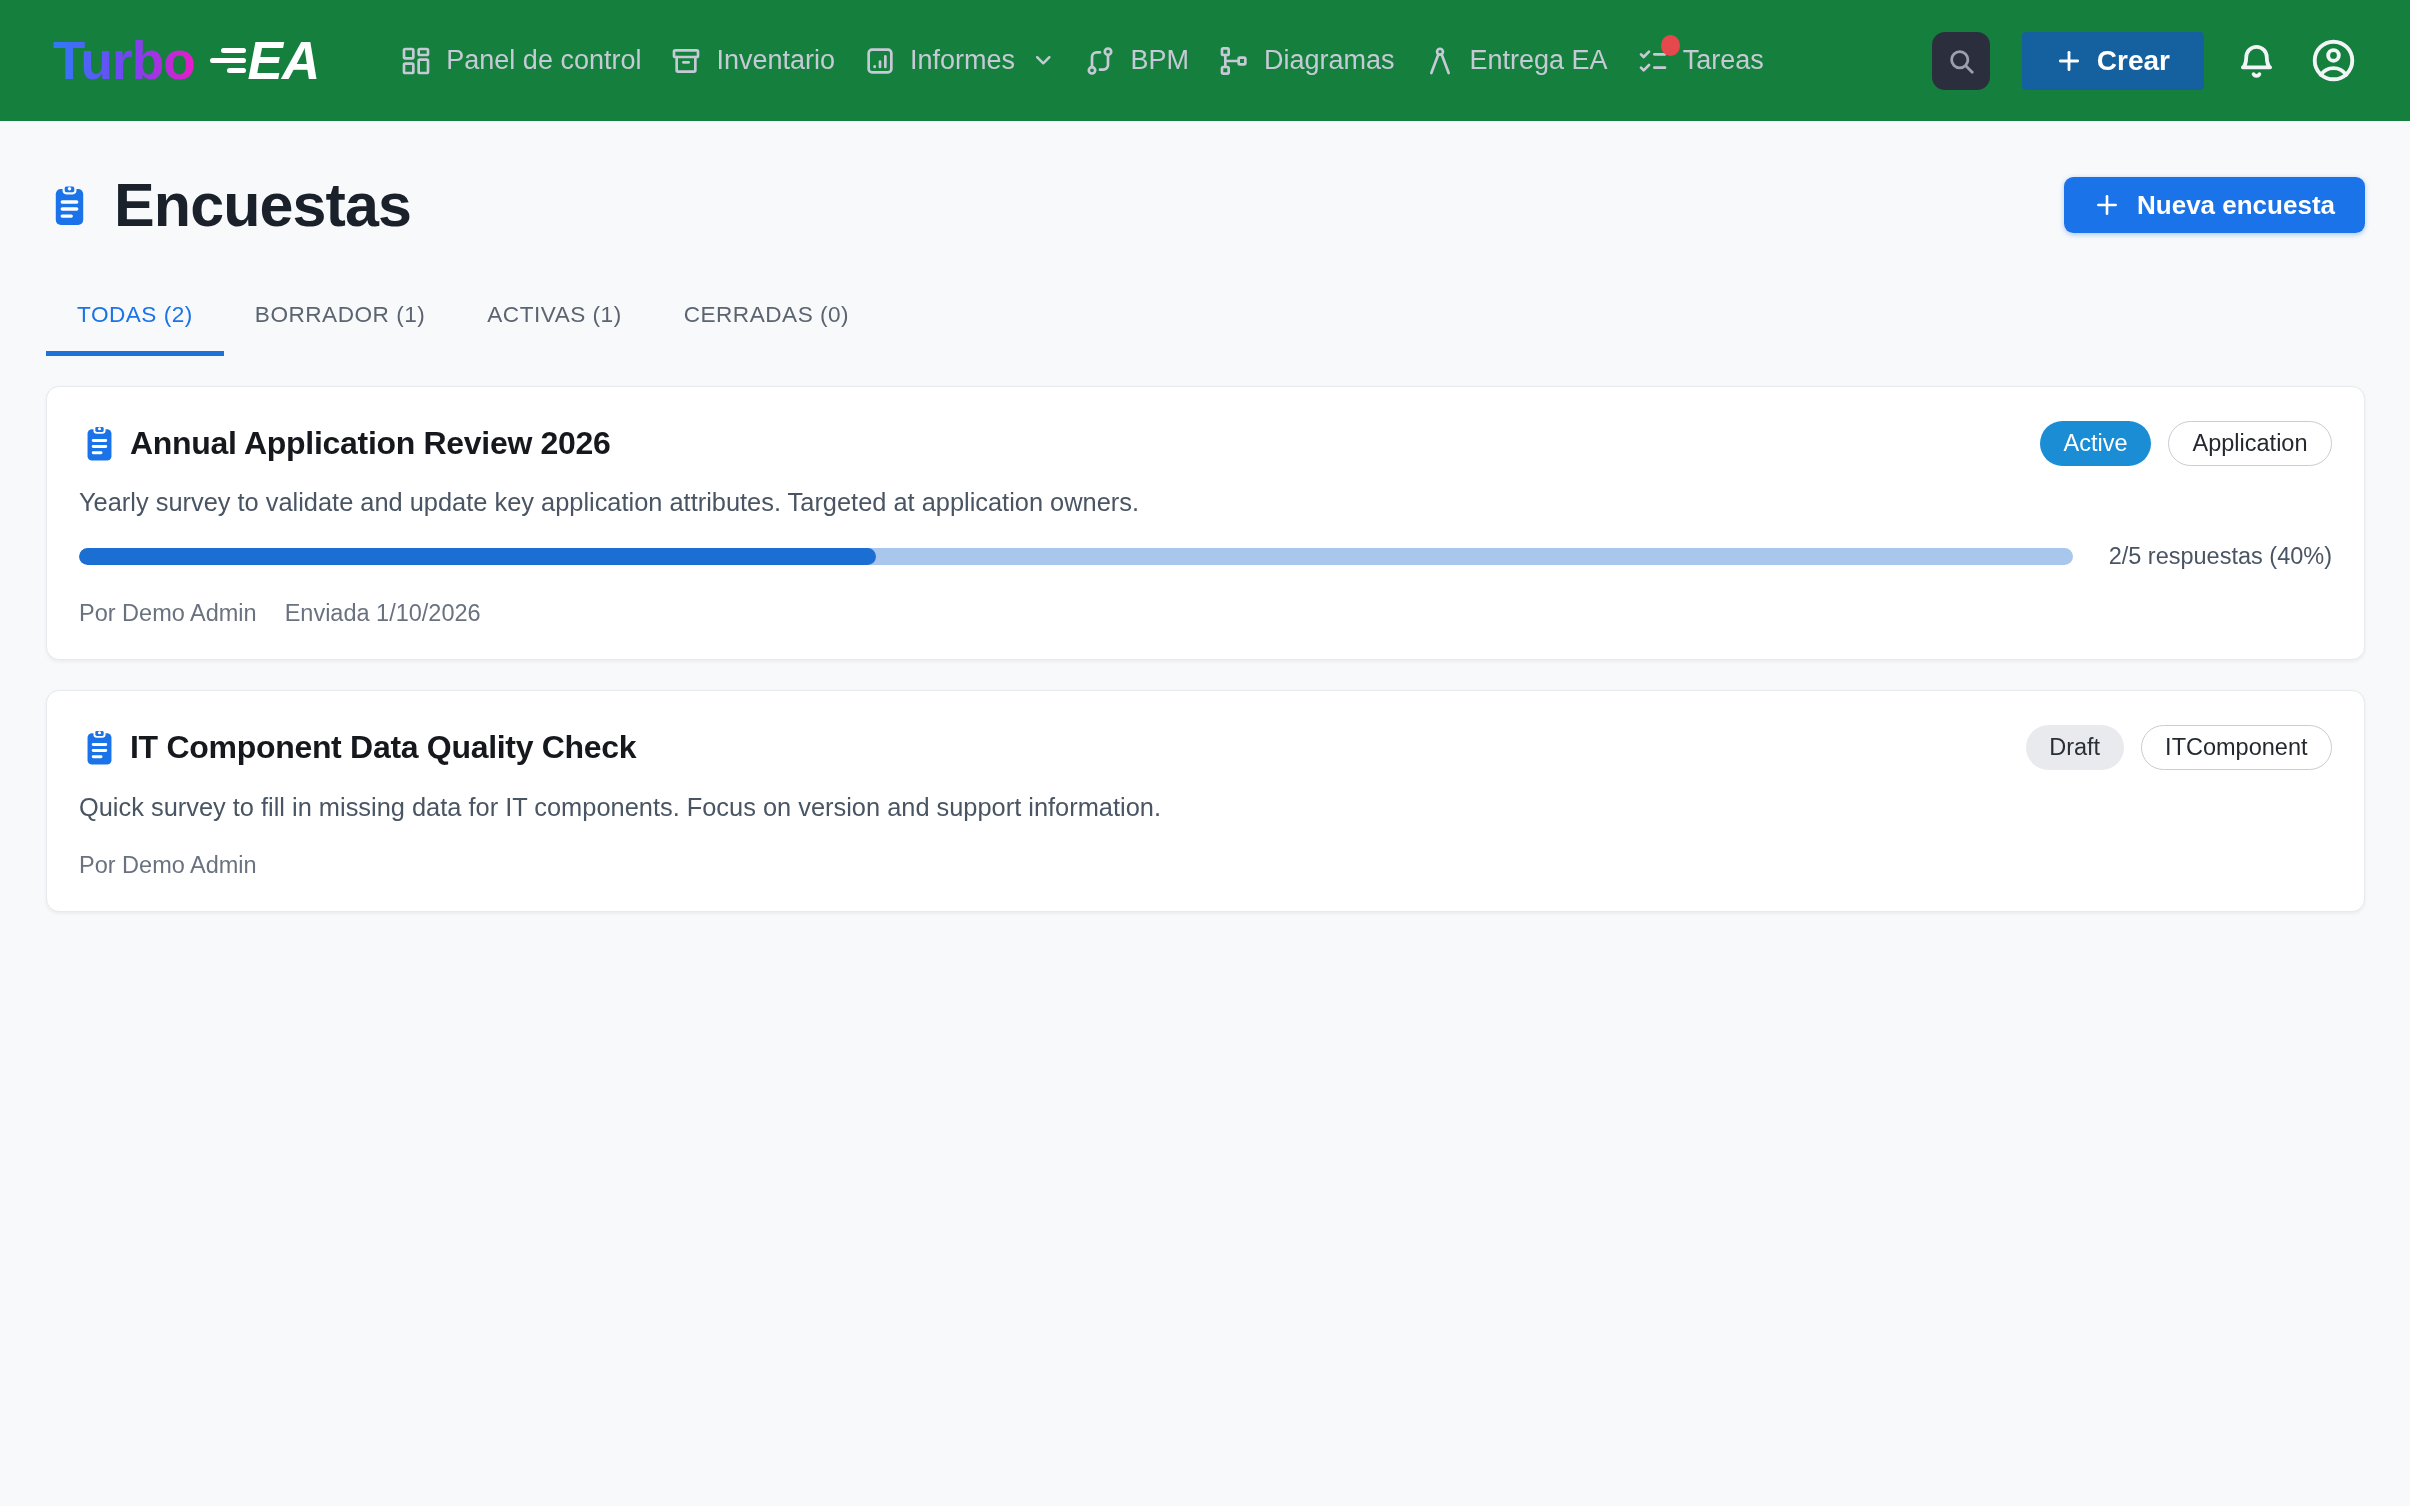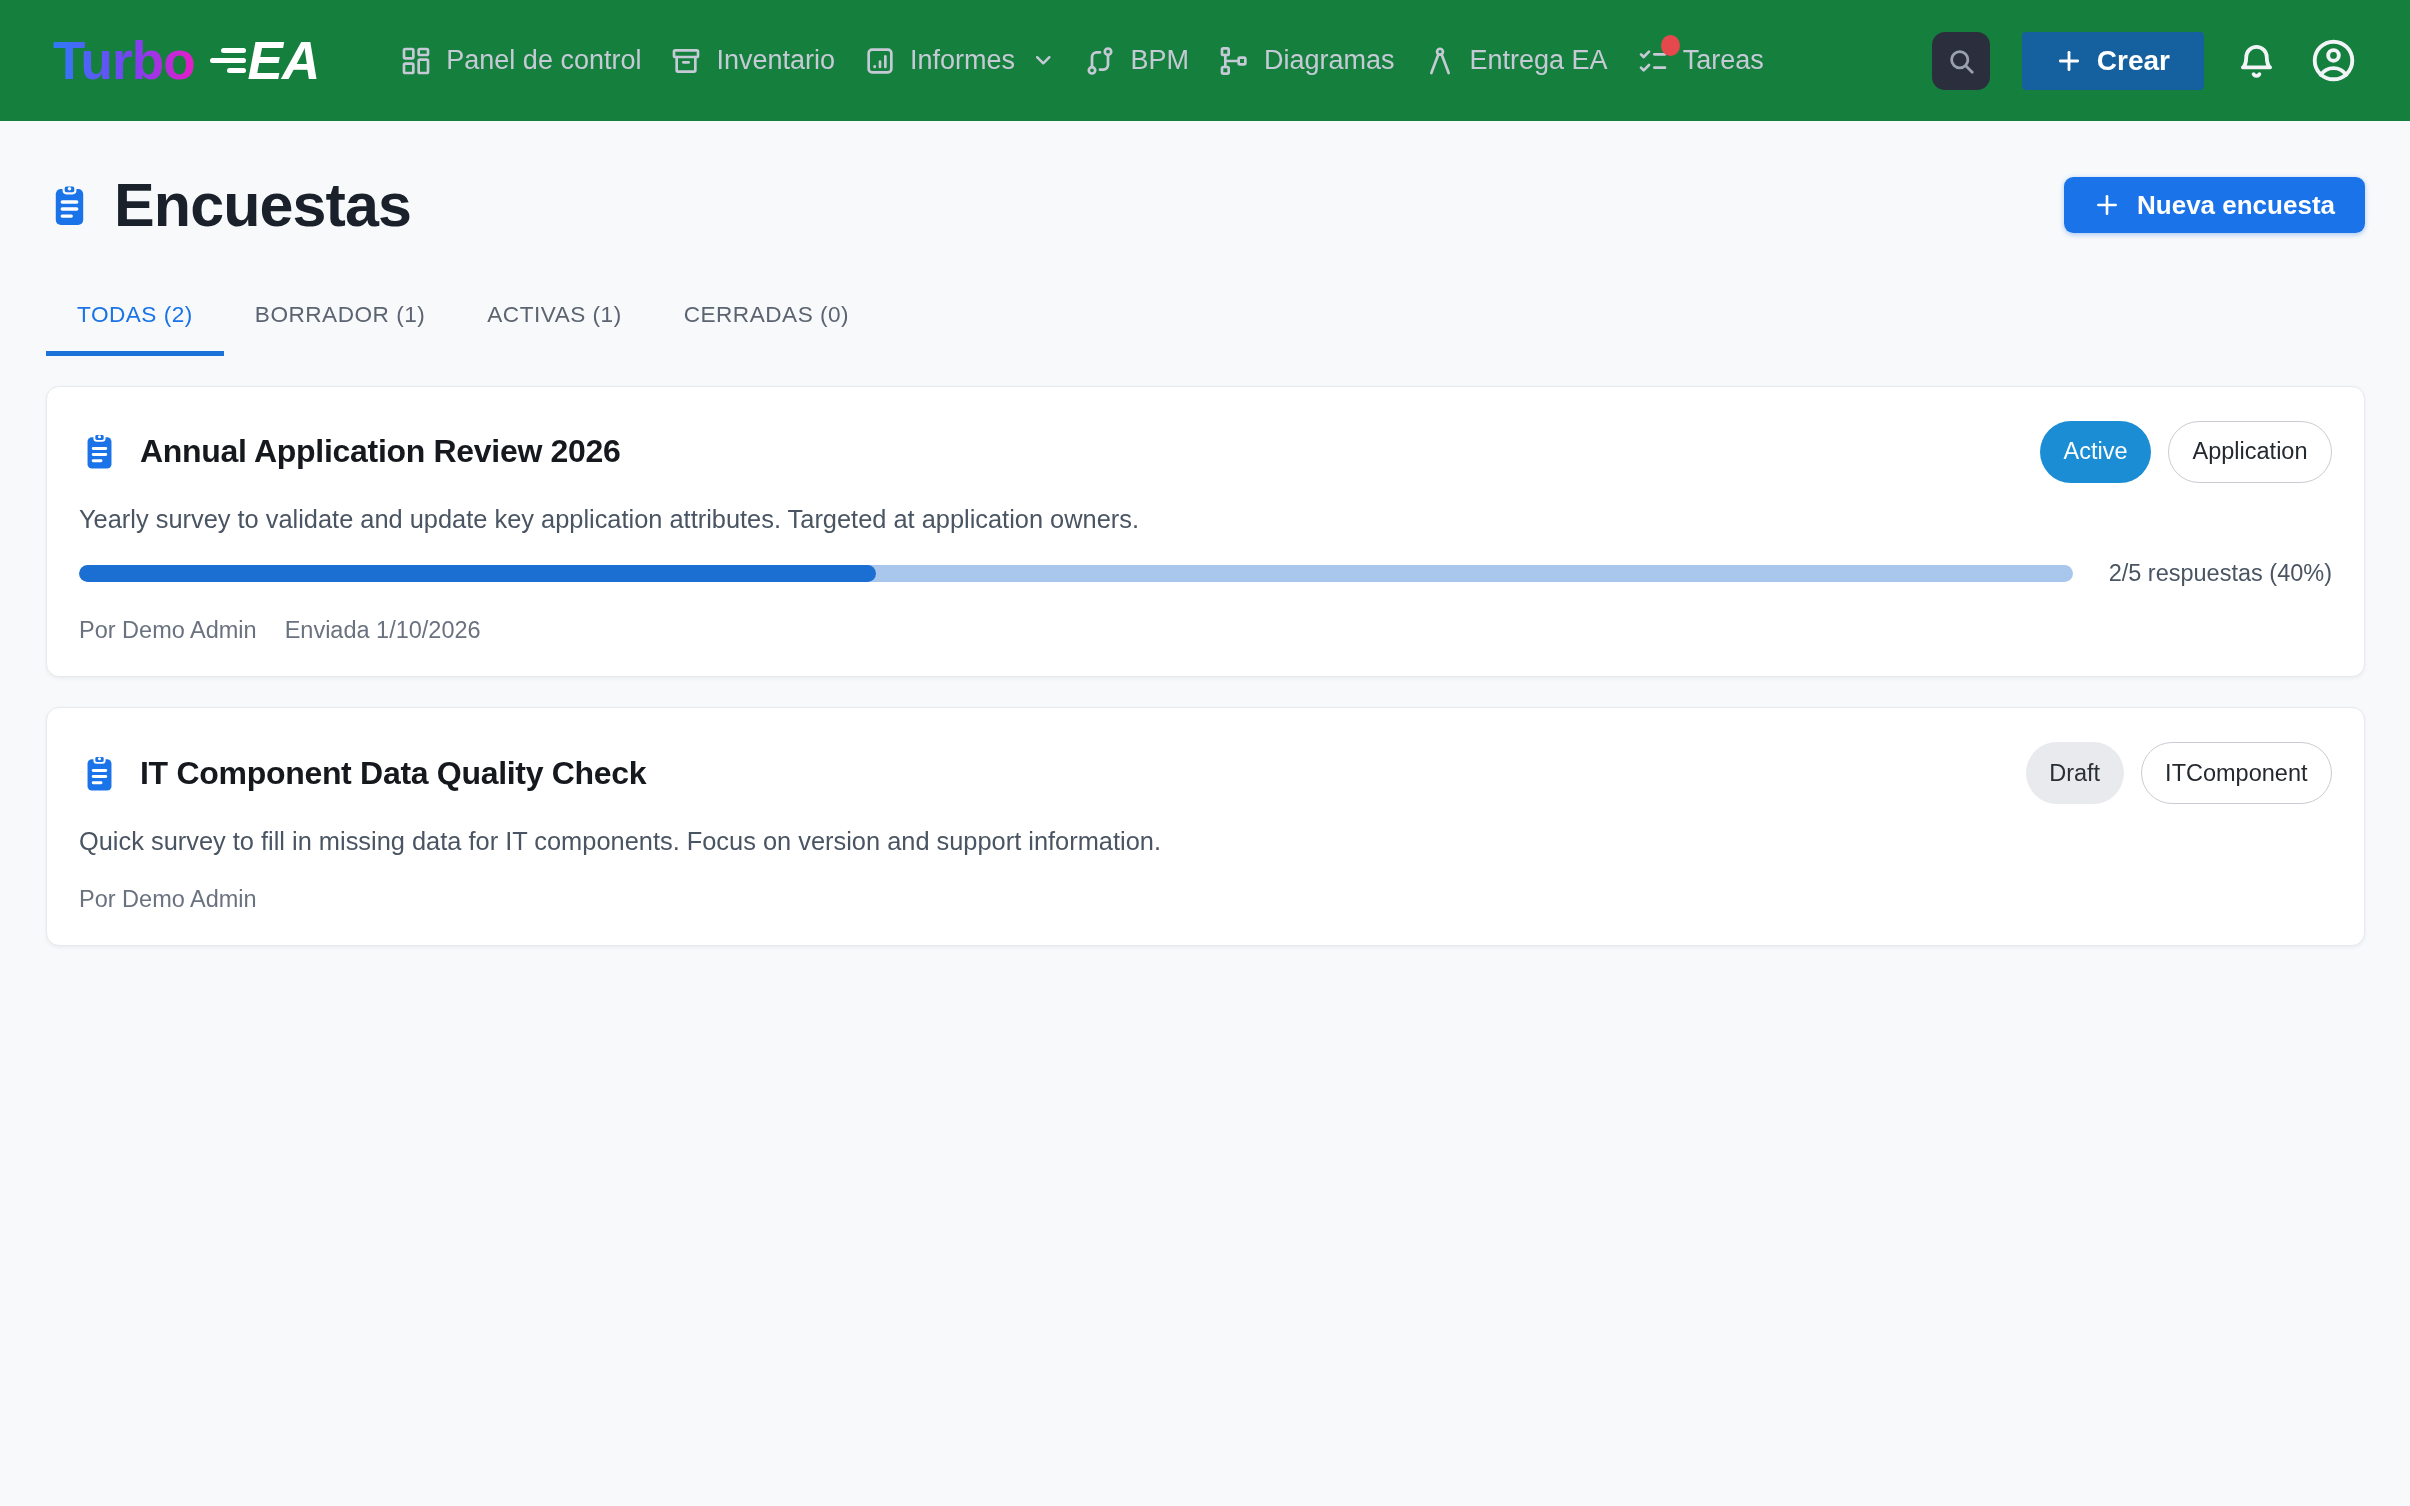--- a/index.html
+++ b/index.html
@@ -99,26 +99,26 @@
   
   .card {
     margin-top:30px;
     background:#fff;
     border:1.9px solid #e7e9ee;
     border-radius:13px;
     padding:34px 32px 32px 32px;
     box-shadow:0 1.9px 3.8px rgba(16,24,40,.05);
   }
   .card-head { display:flex; align-items:center; }
-  .card-title-wrap { display:flex; align-items:center; gap:20px; flex:1; min-width:0; }
+  .card-title-wrap { display:flex; align-items:center; gap:10px; flex:1; min-width:0; }
   .card-title-wrap svg { width:41px; height:41px; flex:none; }
   .card-title { font-size:32px; font-weight:700; color:#15181d; letter-spacing:-0.3px; }
   .badges { display:flex; align-items:center; gap:17px; }
   .badge {
-    height:62px; border-radius:941px; display:flex; align-items:center;
+    height:45px; border-radius:941px; display:flex; align-items:center;
     padding:0 23.5px; font-size:23.5px; font-weight:500; white-space:nowrap;
   }
   .badge.status-active { background:#1b8dd4; color:#fff; }
   .badge.status-draft { background:#e8eaee; color:#2a2f36; }
   .badge.outline { background:#fff; color:#24292f; border:1.9px solid #c9ccd3; }
 
   .card-desc { margin-top:22.6px; font-size:25.4px; color:#4a5563; }
 
   .progress-row { margin-top:26px; display:flex; align-items:center; }
   .progress-track {

